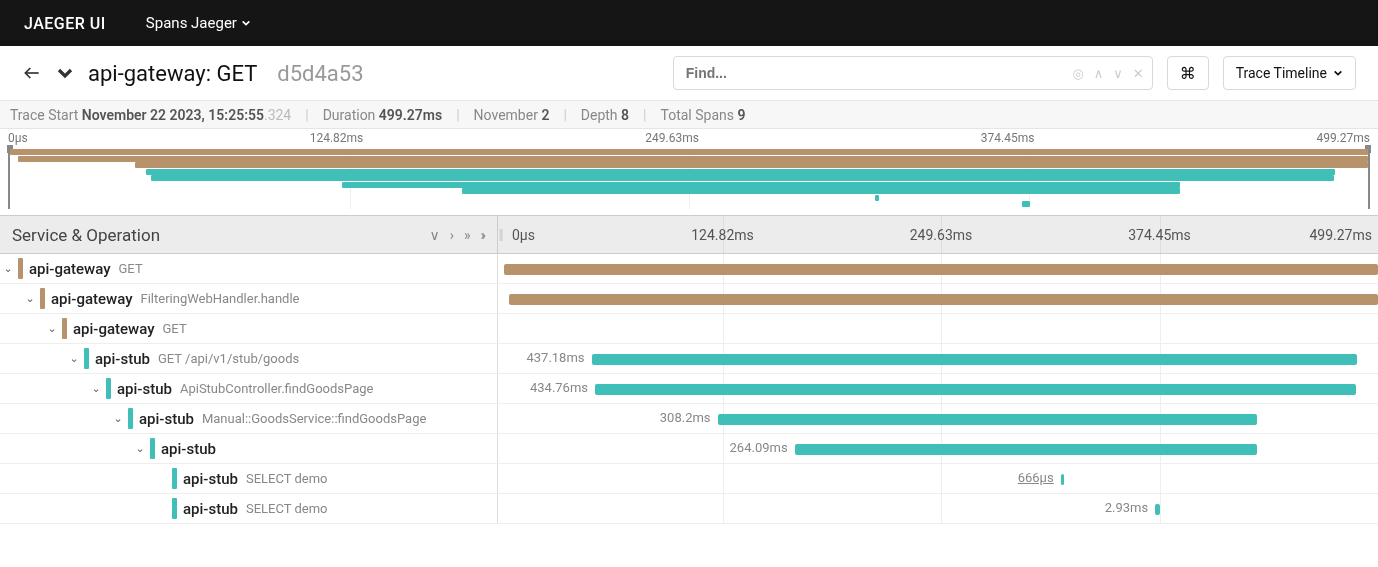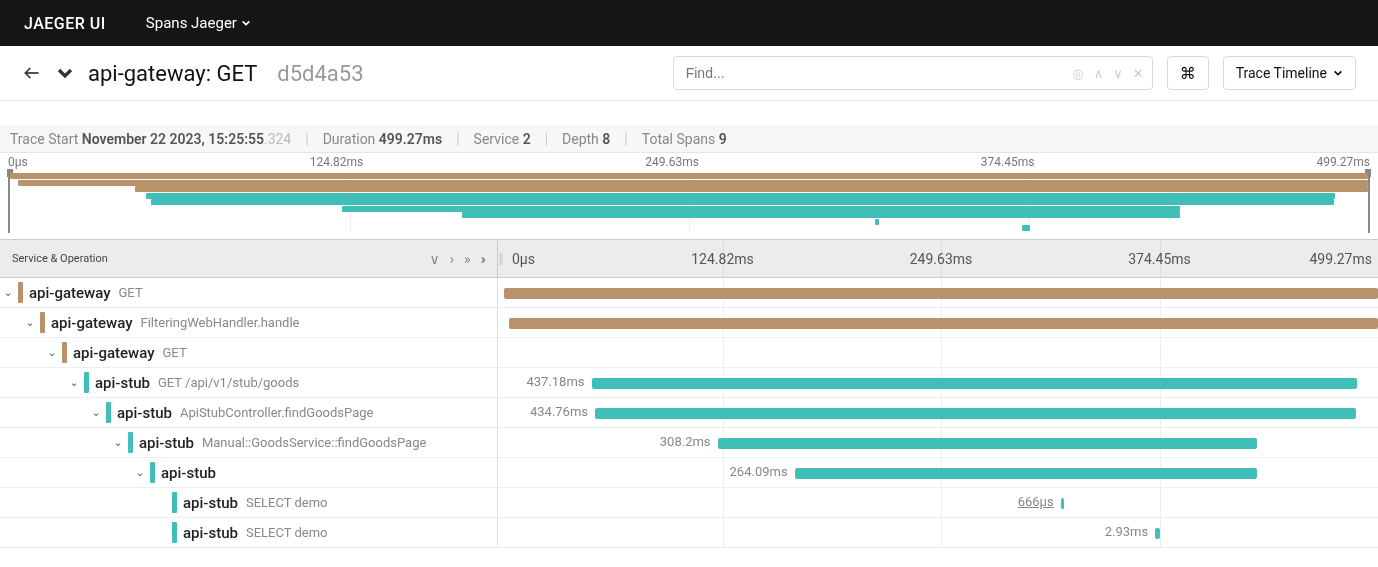--- a/index.html
+++ b/index.html
@@ -16,44 +16,44 @@
   .about { color: #fff; font-size: 15px; display: flex; align-items: center; gap: 4px; cursor: pointer; }
   
   
   .header { display: flex; align-items: center; height: 55px; padding: 0 22px; border-bottom: 1px solid #e5e5e5; gap: 14px; }
   .back-arrow { width: 20px; height: 20px; cursor: pointer; stroke: #333; stroke-width: 2; fill: none; }
   .chev-h { width: 18px; height: 18px; cursor: pointer; stroke: #333; stroke-width: 2.2; fill: none; }
   .trace-title { font-size: 22px; font-weight: 400; }
   .trace-id { color: #999; font-size: 22px; margin-left: 6px; }
   .header-spacer { flex: 1; }
   .find-box { display: flex; align-items: center; border: 1px solid #d9d9d9; border-radius: 4px; height: 34px; width: 480px; background: #fff; }
-  .find-box input { border: none; outline: none; padding: 0 12px; flex: 1; font-size: 14px; color: #888; }
+  .find-box input { border: none; outline: none; padding: 0 12px; flex: 1; font-size: 14px; color: #888; font-weight: bold; }
   .find-controls { display: flex; align-items: center; padding-right: 8px; gap: 10px; color: #ccc; }
   .find-controls span { cursor: pointer; font-size: 13px; }
   .cmd-btn { border: 1px solid #d9d9d9; border-radius: 4px; height: 34px; width: 42px; display: flex; align-items: center; justify-content: center; font-size: 16px; cursor: pointer; }
   .tt-btn { border: 1px solid #d9d9d9; border-radius: 4px; height: 34px; padding: 0 12px; display: flex; align-items: center; gap: 6px; cursor: pointer; font-size: 14px; }
   
   
-  .stats { display: flex; align-items: center; height: 28px; padding: 0 10px; background: #f7f7f7; border-bottom: 1px solid #e5e5e5; color: #888; font-size: 14px; gap: 10px; margin-top: 24px; }
+  .stats { display: flex; align-items: center; height: 28px; padding: 0 10px; background: #f7f7f7; border-bottom: 1px solid #e5e5e5; color: #888; font-size: 14px; gap: 10px; }
   .stats .sep { color: #ccc; margin: 0 4px; }
   .stats b { color: #555; font-weight: 600; }
   .stats .sub { color: #bbb; }
   
   
   .minimap-wrap { border-bottom: 1px solid #ccc; }
   .mm-ticks { display: flex; justify-content: space-between; padding: 2px 8px; font-size: 12px; color: #777; position: relative; }
   .mm-body { height: 60px; position: relative; margin: 2px 8px 6px 8px; border-left: 2px solid #888; border-right: 2px solid #888; }
   .mm-handle { position: absolute; top: -4px; width: 6px; height: 8px; background: #888; }
   .mm-bar { position: absolute; height: 6px; border-radius: 1px; }
   .mm-grid { position: absolute; top: 0; bottom: 0; width: 1px; background: #eee; }
   
   
   .cols { display: flex; height: 38px; border-bottom: 1px solid #ccc; background: #ececec; }
   .cols-left { width: 498px; display: flex; align-items: center; padding: 0 12px; border-right: 1px solid #ccc; position: relative; }
-  .so-title { font-size: 11px; color: #444; }
+  .so-title { font-size: 17px; color: #444; }
   .so-controls { position: absolute; right: 14px; display: flex; gap: 10px; color: #888; }
   .so-controls span { cursor: pointer; }
   .cols-right { flex: 1; position: relative; }
   .cols-right .tick { position: absolute; top: 50%; transform: translateY(-50%); font-size: 14px; color: #555; }
   .cols-right .tline { position: absolute; top: 0; bottom: 0; width: 1px; background: #ddd; }
   .splitter { width: 6px; background: #ececec; cursor: col-resize; display:flex; align-items:center; justify-content:center; color:#bbb; font-size:10px; }
   
   
   .rows { position: relative; }
   .grid-overlay { position: absolute; left: 504px; right: 0; top: 0; bottom: 0; pointer-events: none; }
@@ -114,21 +114,21 @@
         <polyline points="2,4 6,8 10,4"></polyline>
       </svg>
   </div>
 </div>
 
 <div class="stats">
   <span><span>Trace Start</span> <b>November 22 2023, 15:25:55</b><span class="sub">.324</span></span>
   <span class="sep">|</span>
   <span><span>Duration</span> <b>499.27ms</b></span>
   <span class="sep">|</span>
-  <span><span>Service</span> <b>2</b></span>
+  <span><span>November</span> <b>2</b></span>
   <span class="sep">|</span>
   <span><span>Depth</span> <b>8</b></span>
   <span class="sep">|</span>
   <span><span>Total Spans</span> <b>9</b></span>
 </div>
 
 <div class="minimap-wrap">
   <div class="mm-ticks">
     <span>0µs</span>
     <span>124.82ms</span>

